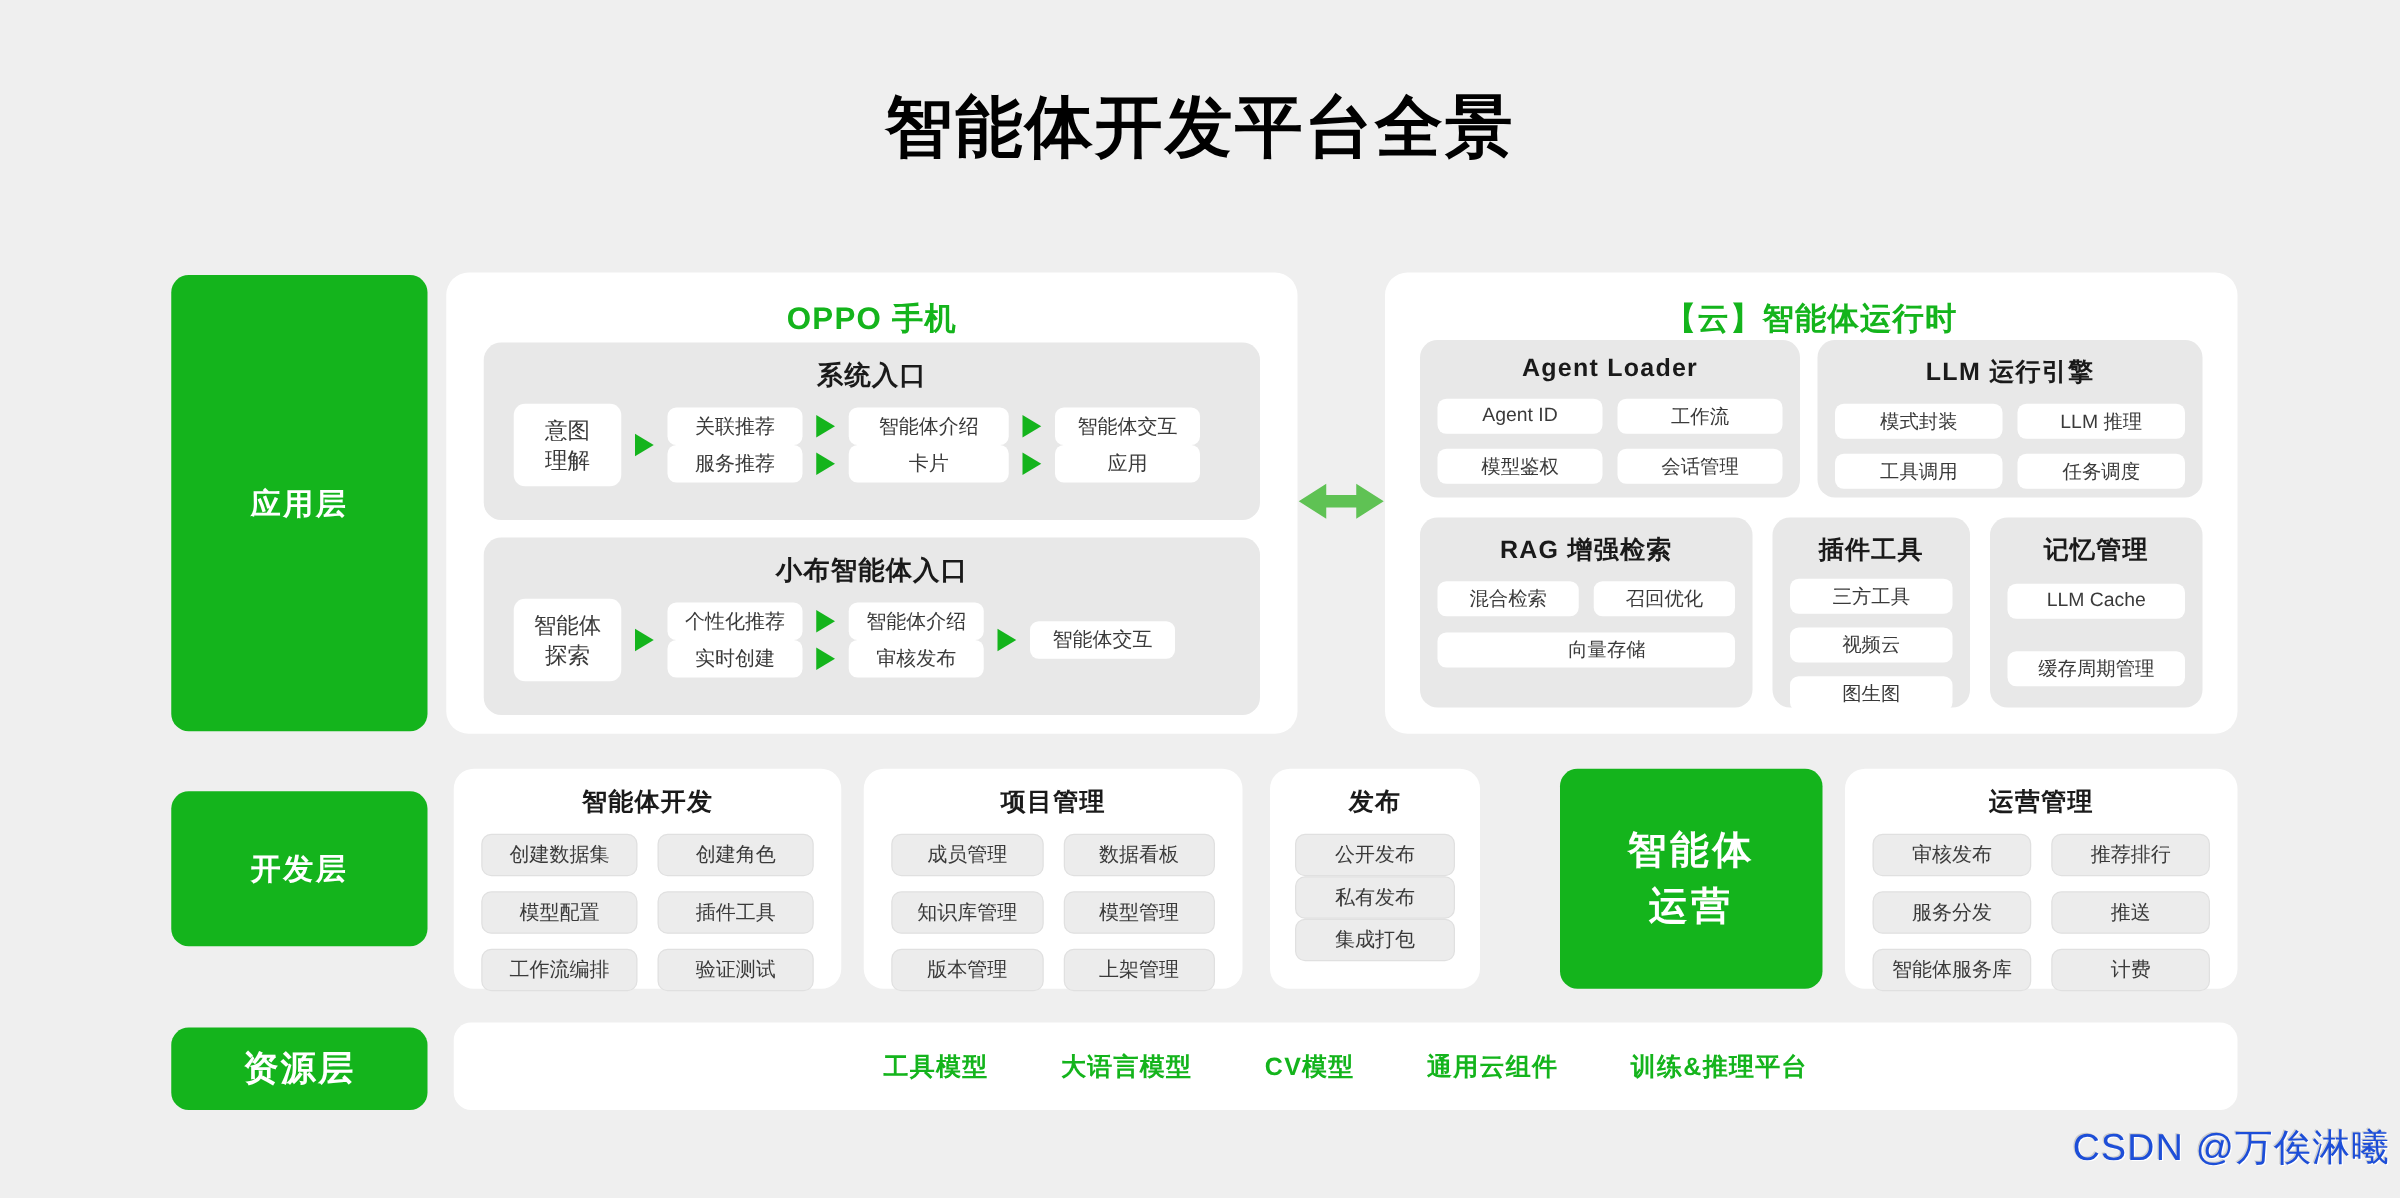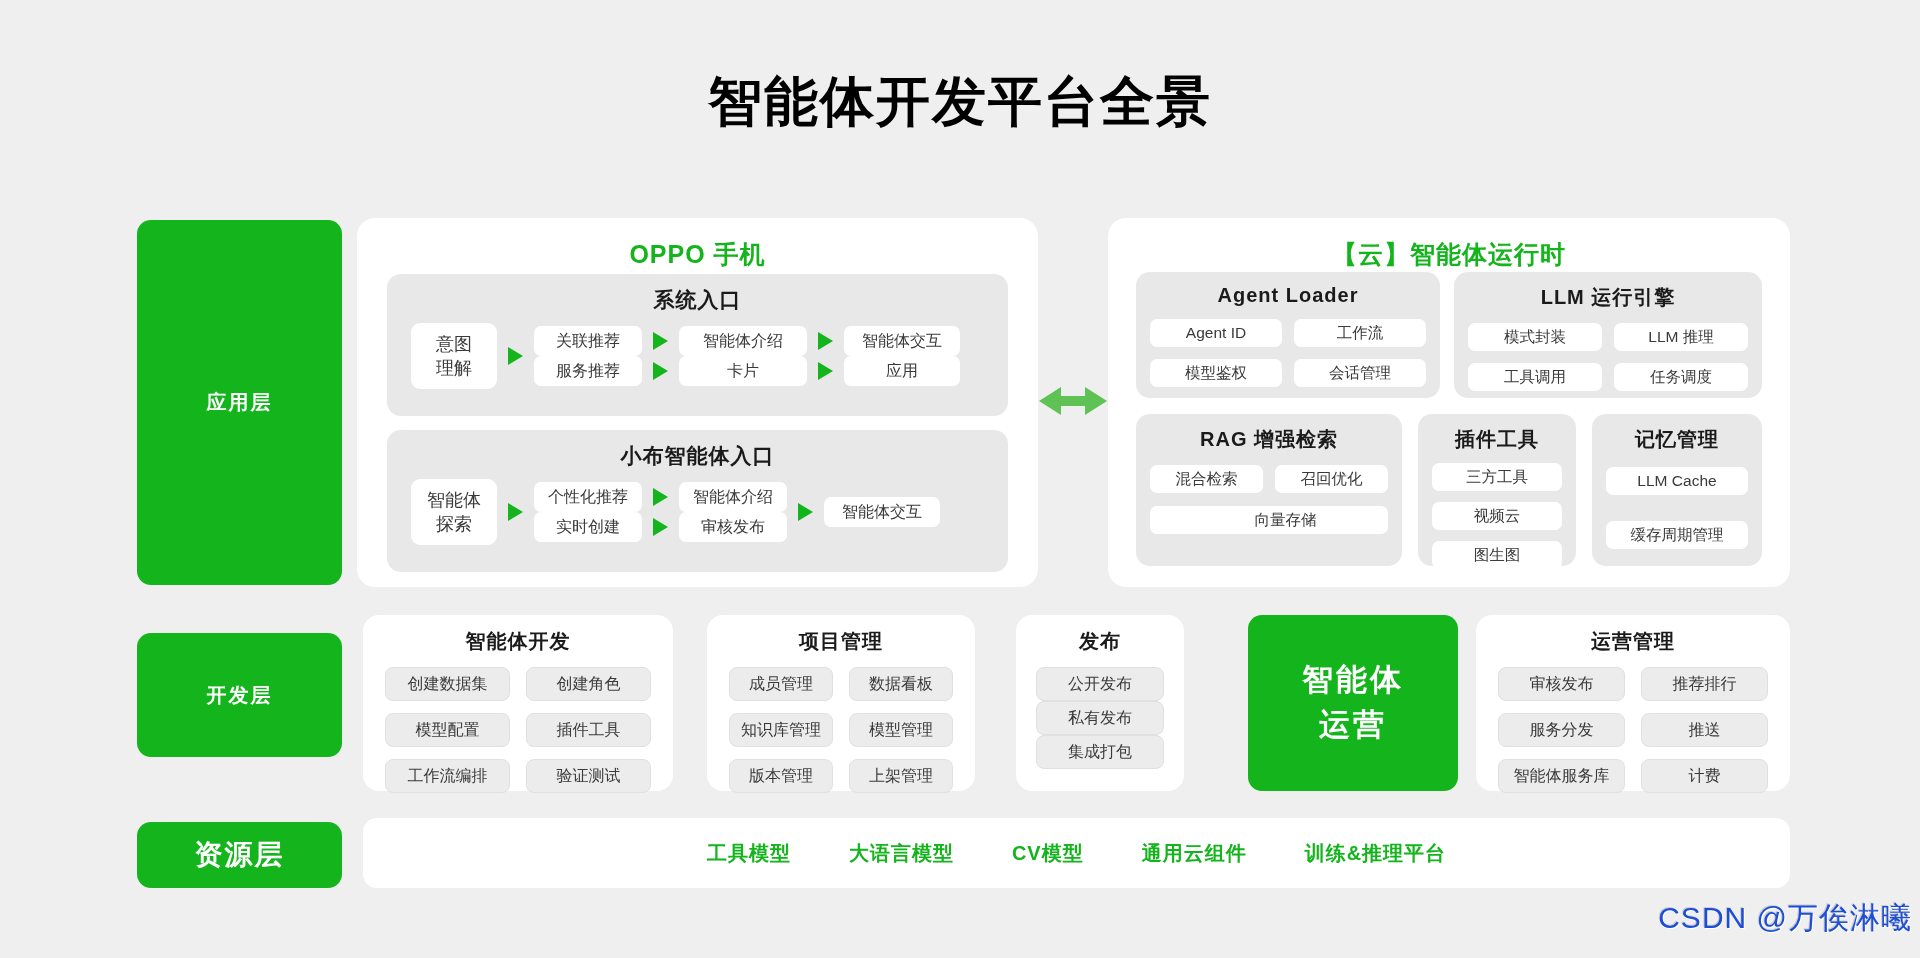--- a/index.html
+++ b/index.html
@@ -25,21 +25,21 @@
   .abs{position:absolute;}
   
   .page-title{
     left:0;right:0;top:66px;text-align:center;
     font-size:54px;font-weight:900;letter-spacing:2px;color:#000;
   }
   
   .layer{
     left:137px;width:205px;background:var(--green);border-radius:14px;
     display:flex;align-items:center;justify-content:center;
-    color:#fff;font-weight:700;font-size:20px;letter-spacing:2px;
+    color:#fff;font-weight:700;font-size:24px;letter-spacing:2px;
   }
   .layer-app{top:220px;height:365px;}
   .layer-dev{top:633px;height:124px;}
   .layer-res{top:822px;height:66px;font-size:28px;}
   
   .bigcard{background:var(--card);border-radius:18px;}
   .oppo-card{left:357px;top:218px;width:681px;height:369px;}
   .cloud-card{left:1108px;top:218px;width:682px;height:369px;}
   .bigcard-header{
     text-align:center;margin-top:20px;
@@ -91,21 +91,21 @@
   .g-rag .rag-row{display:flex;gap:12px;margin:12px 14px 0;}
   .g-rag .rag-row .chip{flex:1;}
   .g-rag .chip-full{margin:13px 14px 0;padding-left:41px;}
   .stack{display:flex;flex-direction:column;gap:11px;margin:10px 14px 0;}
   .stack-wide .chip{width:100%;}
   .g-memory .stack{gap:26px;margin-top:14px;}
   
   .midcard{background:var(--card);border-radius:16px;top:615px;height:176px;}
   .midcard-title{text-align:center;font-size:20px;font-weight:700;padding-top:13px;letter-spacing:1px;}
   .mc-dev{left:363px;width:310px;}
-  .mc-proj{left:691px;width:268px;margin-left:16px;}
+  .mc-proj{left:691px;width:303px;}
   .mc-pub{left:1016px;width:168px;}
   .mc-ops{left:1476px;width:314px;}
   .chips2{display:grid;grid-template-columns:1fr 1fr;gap:12px 16px;margin:12px 22px 0;}
   .chips1{display:flex;flex-direction:column;margin:12px 20px 0;}
   .gchip{
     background:var(--chipgray);border:1px solid #e0e0e0;border-radius:8px;height:34px;
     display:flex;align-items:center;justify-content:center;
     font-size:16px;color:var(--node-ink);padding:0 4px;
   }
   

